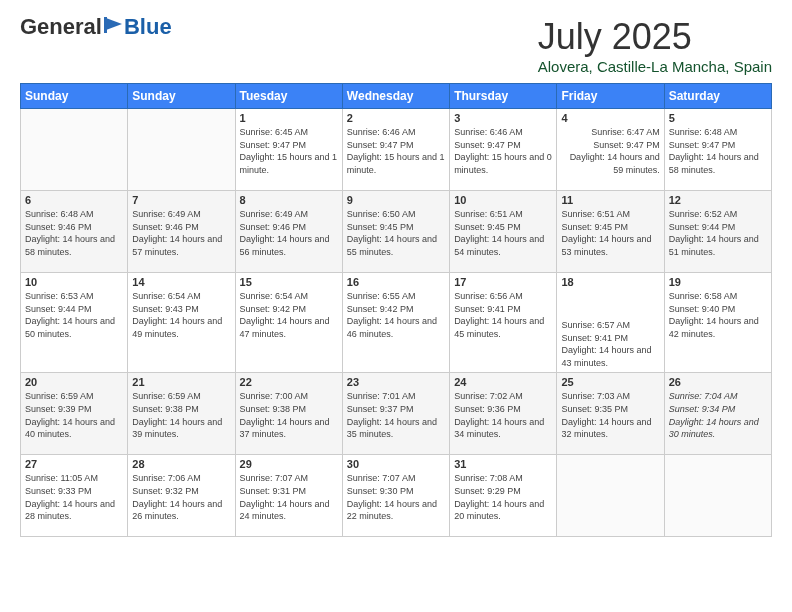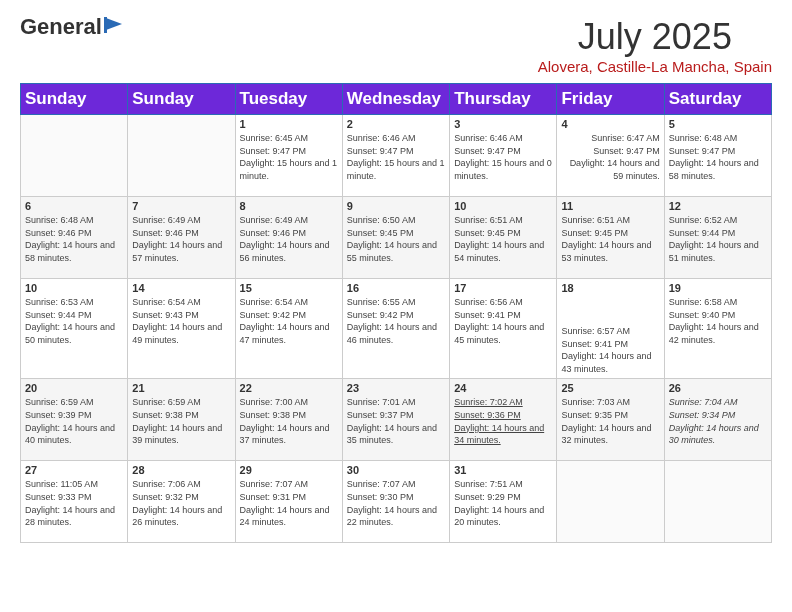--- a/index.html
+++ b/index.html
@@ -25,40 +25,40 @@
       font-size: 22px;
       font-weight: bold;
       color: #333;
     }
     .logo-blue {
       font-size: 22px;
       font-weight: bold;
       color: #1a5fa8;
     }
     .title-area {
-      text-align: center;
+      text-align: left;
     }
     .month-title {
       font-size: 36px;
       color: #333;
       font-weight: normal;
     }
     .location-title {
       font-size: 15px;
-      color: #b91c1c;
+      color: #14532d;
     }
     table {
       width: 100%;
       border-collapse: collapse;
       table-layout: fixed;
     }
     thead th {
-      background-color: #6d28d9;
+      background-color: #3b82f6;
       color: #fff;
-      font-size: 17px;
+      font-size: 12px;
       font-weight: bold;
       padding: 5px 4px;
       text-align: left;
       border: 1px solid #2a6ab5;
     }
     tbody td {
       border: 1px solid #ccc;
       vertical-align: top;
       padding: 3px 4px;
       font-size: 9.5px;
@@ -90,20 +90,21 @@
 
 <div class="header-area">
   <div class="logo">
     <div style="display:flex; align-items:center;">
       <span class="logo-general">General</span>
       <svg width="20" height="18" viewBox="0 0 20 18" style="margin-left:2px; margin-top:-4px;">
         <polygon points="2,2 18,8 2,14" fill="#2a6ab5"></polygon>
         <rect x="0" y="1" width="3" height="16" fill="#2a6ab5"></rect>
       </svg>
     </div>
+    <span class="logo-blue">Blue</span>
   </div>
   <div class="title-area">
     <div class="month-title">July 2025</div>
     <div class="location-title">Alovera, Castille-La Mancha, Spain</div>
   </div>
 </div>
 
 <table>
   <thead>
     <tr>
@@ -259,21 +260,21 @@
 Daylight: 14 hours and 37 minutes.</div>
         </td>
         <td>
           <div class="day-number">23</div>
           <div class="day-info" style="white-space: pre-line;">Sunrise: 7:01 AM
 Sunset: 9:37 PM
 Daylight: 14 hours and 35 minutes.</div>
         </td>
         <td>
           <div class="day-number">24</div>
-          <div class="day-info" style="white-space: pre-line; text-decoration: underline;">Sunrise: 7:02 AM
+          <div class="day-info" style="white-space: pre-line;">Sunrise: 7:02 AM
 Sunset: 9:36 PM
 Daylight: 14 hours and 34 minutes.</div>
         </td>
         <td>
           <div class="day-number">25</div>
           <div class="day-info" style="white-space: pre-line;">Sunrise: 7:03 AM
 Sunset: 9:35 PM
 Daylight: 14 hours and 32 minutes.</div>
         </td>
         <td>
@@ -303,21 +304,21 @@
 Daylight: 14 hours and 24 minutes.</div>
         </td>
         <td>
           <div class="day-number">30</div>
           <div class="day-info" style="white-space: pre-line;">Sunrise: 7:07 AM
 Sunset: 9:30 PM
 Daylight: 14 hours and 22 minutes.</div>
         </td>
         <td>
           <div class="day-number">31</div>
-          <div class="day-info" style="white-space: pre-line;">Sunrise: 7:51 AM
+          <div class="day-info" style="white-space: pre-line;">Sunrise: 7:08 AM
 Sunset: 9:29 PM
 Daylight: 14 hours and 20 minutes.</div>
         </td>
         <td class="empty-cell"></td>
         <td class="empty-cell"></td>
       </tr>
     </tbody>
 </table>
 
 </body></html>

